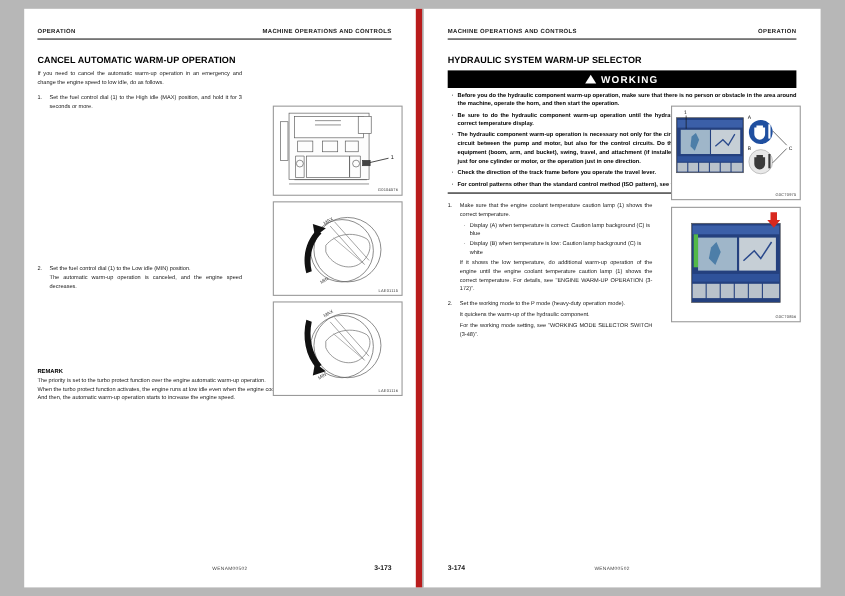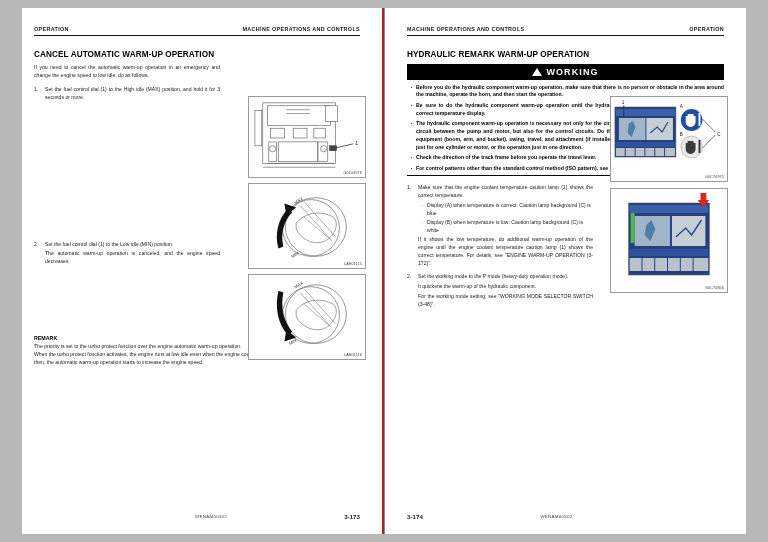--- a/index.html
+++ b/index.html
@@ -26,21 +26,21 @@
     margin-top: 8px;
   }
   .page {
     width: 362px;
     height: 526px;
     background: #ffffff;
     position: relative;
     box-sizing: border-box;
     padding: 18px 22px 10px 22px;
   }
-  .page.left { border-right: 2px solid #b91c1c; padding-left: 12px; }
+  .page.left { border-right: 6px solid #b91c1c; padding-left: 12px; }
   .page.right { border-left: 1px solid #8c8c8c; }
 
   
   .runhead {
     display: flex;
     justify-content: space-between;
     font-size: 5.4px;
     font-weight: bold;
     letter-spacing: 0.35px;
     color: #1a1a1a;
@@ -328,21 +328,21 @@
     </div>
 
     <div class="page right">
 
       <div class="runhead">
         <span>MACHINE OPERATIONS AND CONTROLS</span>
         <span>OPERATION</span>
       </div>
       <div class="rule-head"></div>
 
-      <div class="sec-title">HYDRAULIC REMARK WARM-UP OPERATION</div>
+      <div class="sec-title">HYDRAULIC SYSTEM WARM-UP SELECTOR</div>
 
       <div class="warn-box">
         <div class="warn-bar">
           <span class="warn-tri"></span>
           <span>WORKING</span>
         </div>
         <div class="warn-list">
           <div class="warn-item">
             <span class="dot">·</span>
             <span class="txt">Before you do the hydraulic component warm-up operation, make sure that there is no person or obstacle in the area around the machine, operate the horn, and then start the operation.</span>

